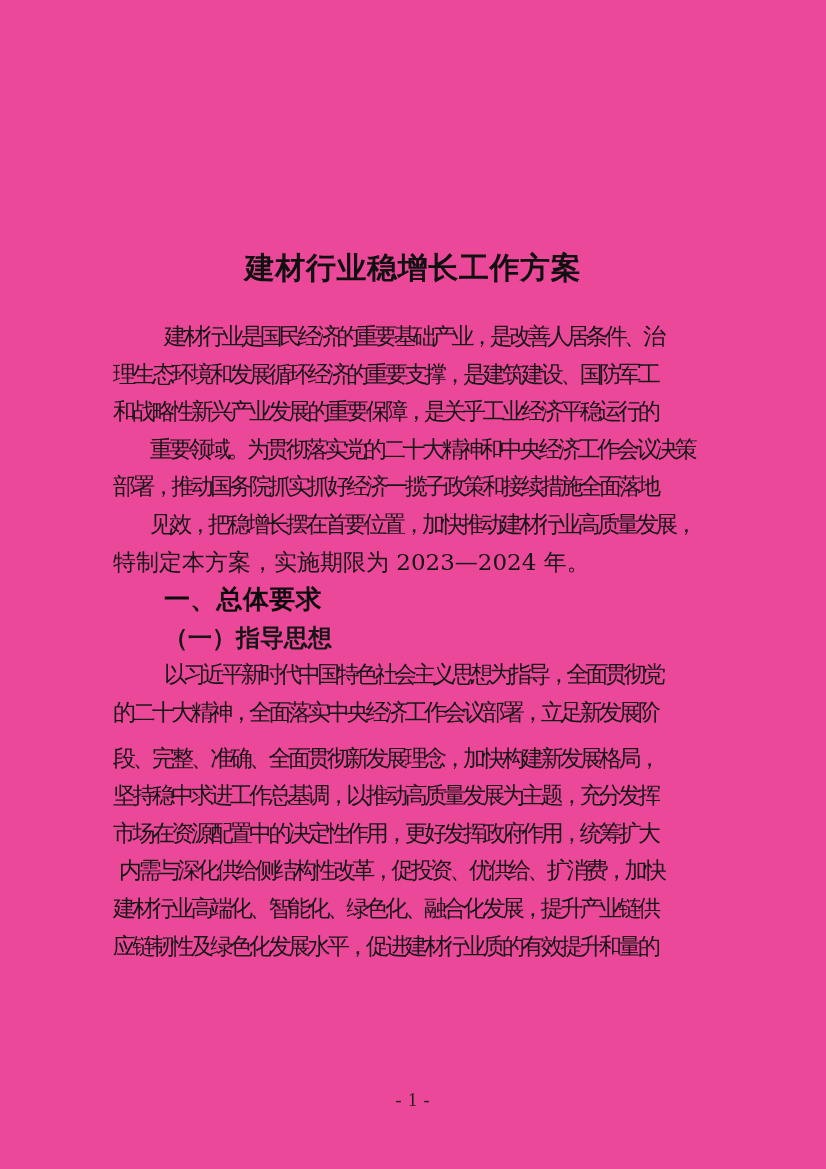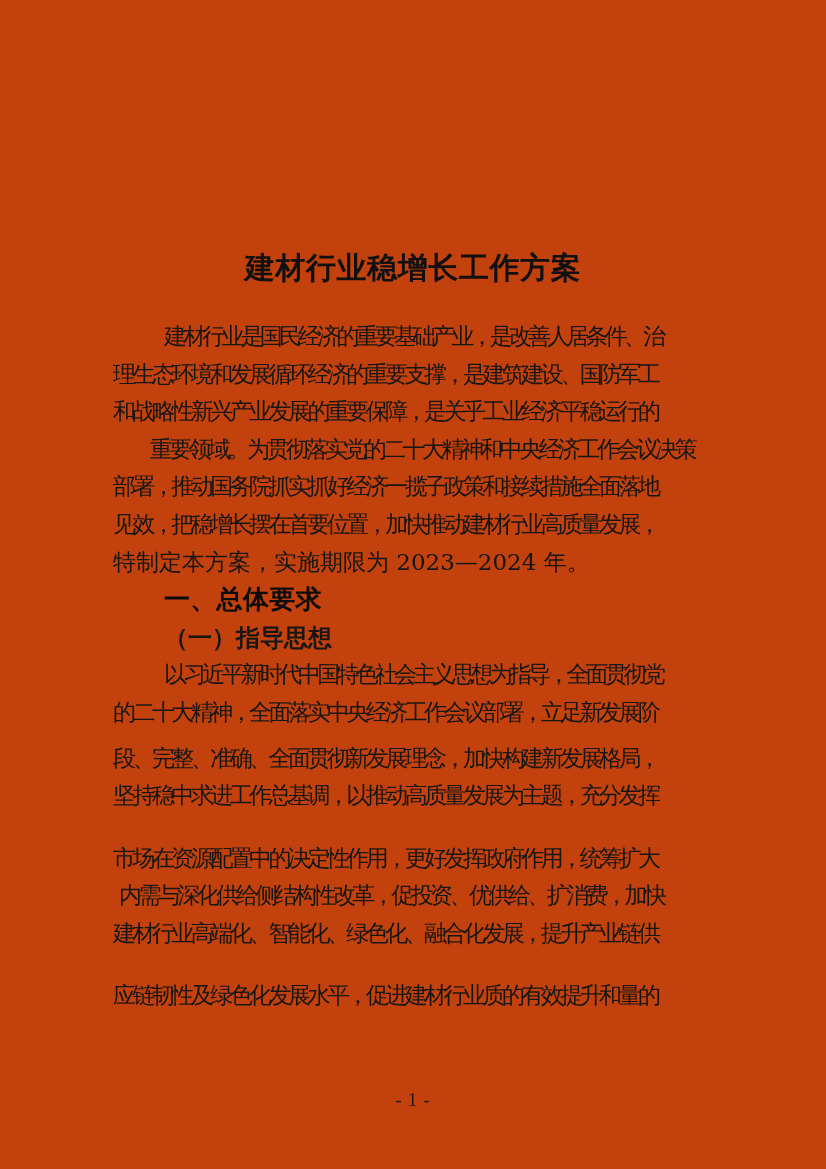--- a/index.html
+++ b/index.html
@@ -7,21 +7,21 @@
     margin: 0;
     padding: 0;
     background: #ffffff;
   }
 
   .page {
     position: relative;
     width: 826px;
     height: 1169px;
     margin: 0 auto;
-    background: #c2410c;
+    background: #ec4899;
     overflow: hidden;
     font-family: "DejaVu Serif", "Liberation Serif", serif;
     color: #000000;
     -webkit-font-smoothing: antialiased;
   }
 
   
   .doc-title {
     position: absolute;
     left: 0;
@@ -110,36 +110,36 @@
   <h1 class="doc-title">建材行业稳增长工作方案</h1>
 
   <div class="body-col">
 
     <div>
       <div class="para-line indent" style="letter-spacing: -3.84px;">建材行业是国民经济的重要基础产业，是改善人居条件、治</div>
       <div class="para-line" style="letter-spacing: -3.556px;">理生态环境和发展循环经济的重要支撑，是建筑建设、国防军工</div>
       <div class="para-line" style="letter-spacing: -3.556px;">和战略性新兴产业发展的重要保障，是关乎工业经济平稳运行的</div>
       <div class="para-line" style="letter-spacing: -3.556px; text-align: center;">重要领域。为贯彻落实党的二十大精神和中央经济工作会议决策</div>
       <div class="para-line" style="letter-spacing: -3.556px;">部署，推动国务院抓实抓好经济一揽子政策和接续措施全面落地</div>
-      <div class="para-line" style="letter-spacing: -3.556px;">见效，把稳增长摆在首要位置，加快推动建材行业高质量发展，</div>
+      <div class="para-line" style="letter-spacing: -3.556px; text-align: center;">见效，把稳增长摆在首要位置，加快推动建材行业高质量发展，</div>
       <div class="para-line last">特制定本方案，实施期限为 2023—2024 年。</div>
     </div>
 
     <div class="h-level1">一、总体要求</div>
 
     <div class="h-level2">（一）指导思想</div>
 
     <div>
       <div class="para-line indent" style="letter-spacing: -3.84px;">以习近平新时代中国特色社会主义思想为指导，全面贯彻党</div>
       <div class="para-line" style="letter-spacing: -3.556px;">的二十大精神，全面落实中央经济工作会议部署，立足新发展阶</div>
       <div class="para-line" style="letter-spacing: -3.556px; margin-top: 8px;">段、完整、准确、全面贯彻新发展理念，加快构建新发展格局，</div>
       <div class="para-line" style="letter-spacing: -3.556px;">坚持稳中求进工作总基调，以推动高质量发展为主题，充分发挥</div>
-      <div class="para-line" style="letter-spacing: -3.556px; margin-top: 25px;">市场在资源配置中的决定性作用，更好发挥政府作用，统筹扩大</div>
+      <div class="para-line" style="letter-spacing: -3.556px;">市场在资源配置中的决定性作用，更好发挥政府作用，统筹扩大</div>
       <div class="para-line" style="letter-spacing: -3.556px; margin-left: 6px;">内需与深化供给侧结构性改革，促投资、优供给、扩消费，加快</div>
       <div class="para-line" style="letter-spacing: -3.556px;">建材行业高端化、智能化、绿色化、融合化发展，提升产业链供</div>
-      <div class="para-line" style="letter-spacing: -3.556px; margin-top: 24px;">应链韧性及绿色化发展水平，促进建材行业质的有效提升和量的</div>
+      <div class="para-line" style="letter-spacing: -3.556px;">应链韧性及绿色化发展水平，促进建材行业质的有效提升和量的</div>
     </div>
 
   </div>
 
   <div class="page-footer">- 1 -</div>
 
 </div>
 
 </body></html>

